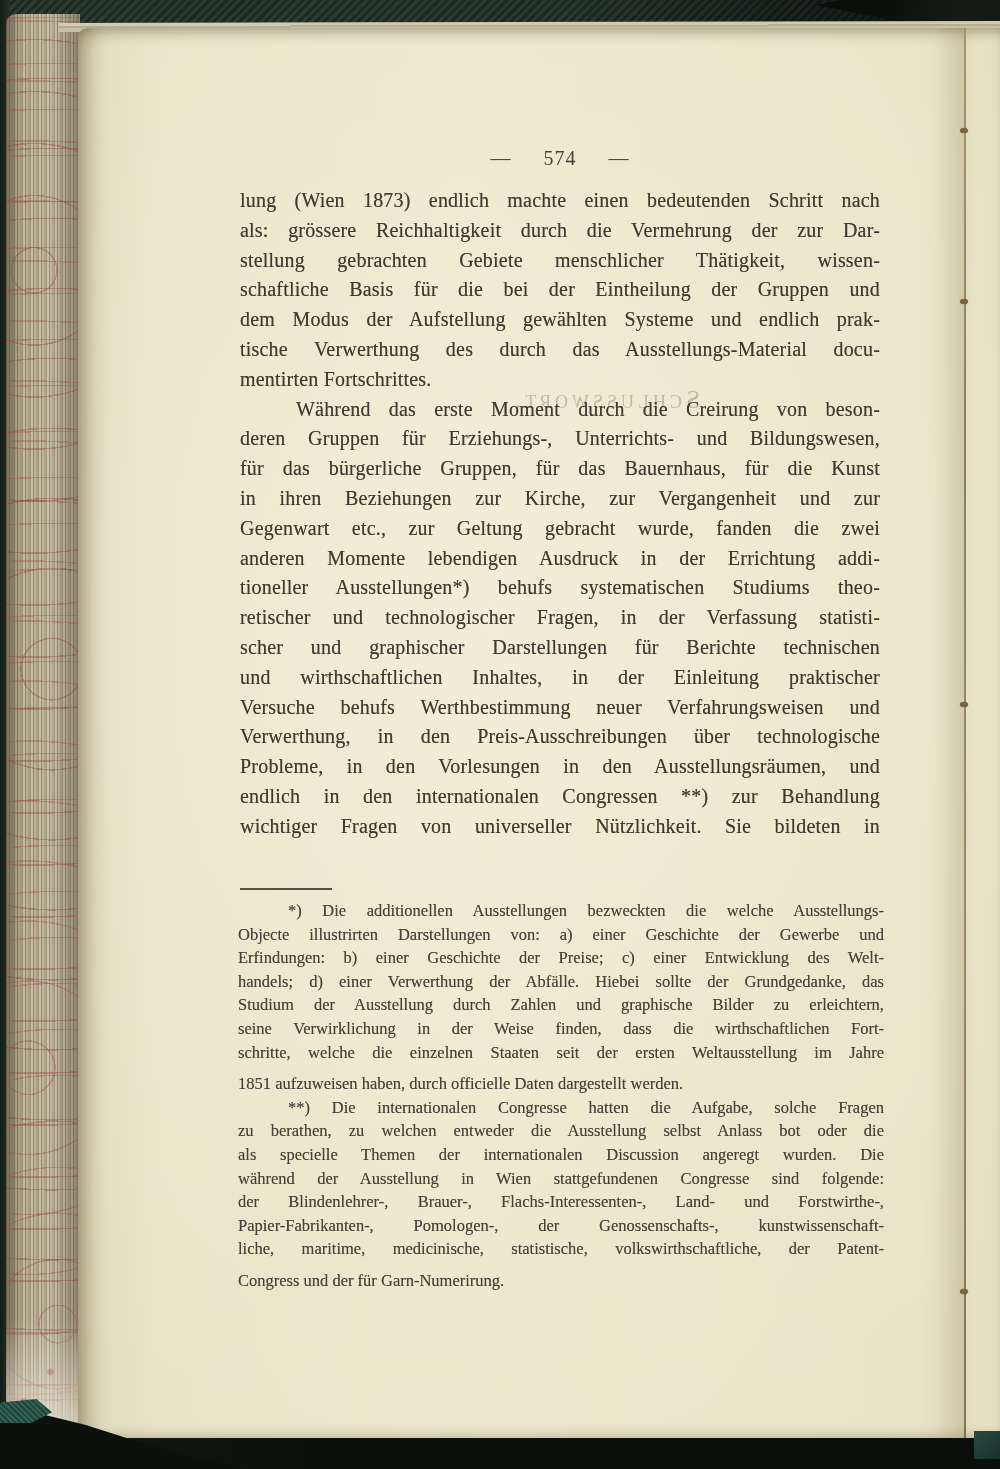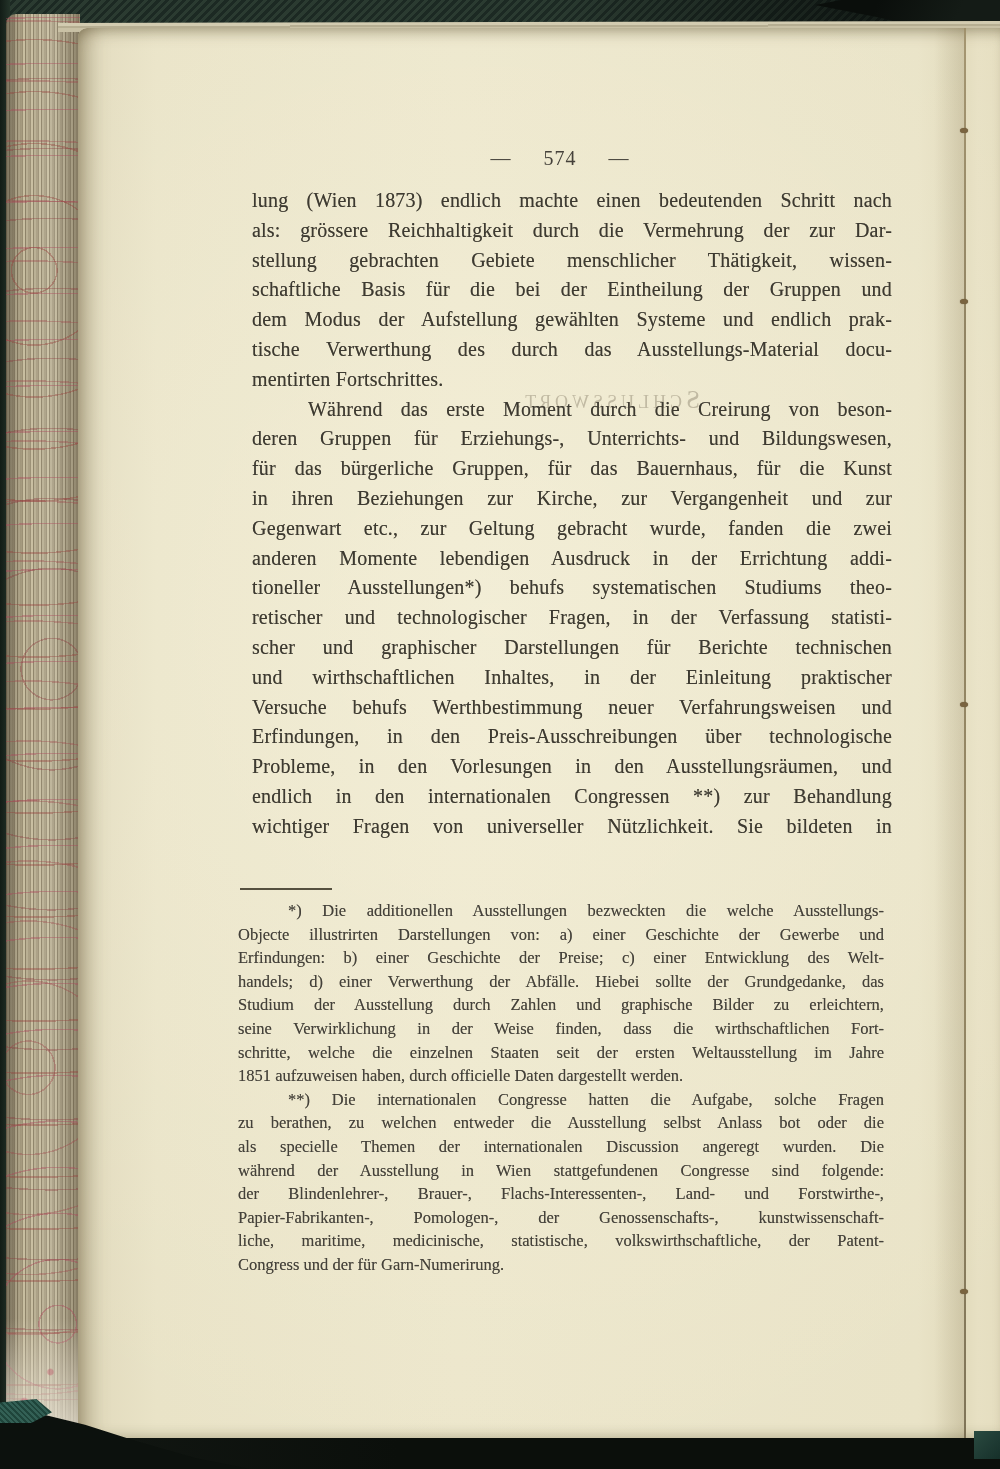--- a/index.html
+++ b/index.html
@@ -137,21 +137,21 @@
     position:absolute;left:240px;top:888px;width:92px;height:1.6px;
     background:#55503f;
   }
   .footnotes{
     position:absolute;left:238px;top:899px;width:646px;
     font-size:16.5px;line-height:23.6px;
     color:#44413a;
     text-shadow:0 0 .4px rgba(62,57,46,.5);
   }
   .footnotes .indent{text-indent:50px;}
-  .footnotes .open{text-align-last:left;}
+  .footnotes .open{text-align-last:left;margin-top:8px;}
 </style>
 </head>
 <body>
 
 <div class="book">
 
   <div class="cover-top"></div>
   <div class="cover-top-right-wedge"></div>
   <div class="cover-left"></div>
 
@@ -161,21 +161,21 @@
   <div class="page">
 
     <div class="ghost">Schlusswort.</div>
 
     <div class="pageno" style="left:162px;top:119px;">
       <span>—</span>
       <span>574</span>
       <span>—</span>
     </div>
 
-    <div class="body-text" style="left:174px;top:158px;">
+    <div class="body-text" style="left:162px;top:158px;">
       <div>
         <div class="line">lung (Wien 1873) endlich machte einen bedeutenden Schritt nach</div>
         <div>
             <div class="line">als: grössere Reichhaltigkeit durch die Vermehrung der zur Dar-</div>
             <div class="line">stellung gebrachten Gebiete menschlicher Thätigkeit, wissen-</div>
             <div class="line">schaftliche Basis für die bei der Eintheilung der Gruppen und</div>
             <div class="line">dem Modus der Aufstellung gewählten Systeme und endlich prak-</div>
             <div class="line">tische Verwerthung des durch das Ausstellungs-Material docu-</div>
           </div>
         <div class="line open">mentirten Fortschrittes.</div>
@@ -186,21 +186,21 @@
             <div class="line">deren Gruppen für Erziehungs-, Unterrichts- und Bildungswesen,</div>
             <div class="line">für das bürgerliche Gruppen, für das Bauernhaus, für die Kunst</div>
             <div class="line">in ihren Beziehungen zur Kirche, zur Vergangenheit und zur</div>
             <div class="line">Gegenwart etc., zur Geltung gebracht wurde, fanden die zwei</div>
             <div class="line">anderen Momente lebendigen Ausdruck in der Errichtung addi-</div>
             <div class="line">tioneller Ausstellungen*) behufs systematischen Studiums theo-</div>
             <div class="line">retischer und technologischer Fragen, in der Verfassung statisti-</div>
             <div class="line">scher und graphischer Darstellungen für Berichte technischen</div>
             <div class="line">und wirthschaftlichen Inhaltes, in der Einleitung praktischer</div>
             <div class="line">Versuche behufs Werthbestimmung neuer Verfahrungsweisen und</div>
-            <div class="line">Erfindungen, in den Preis-Ausschreibungen über technologische</div>
+            <div class="line">Verwerthung, in den Preis-Ausschreibungen über technologische</div>
             <div class="line">Probleme, in den Vorlesungen in den Ausstellungsräumen, und</div>
             <div class="line">endlich in den internationalen Congressen **) zur Behandlung</div>
             <div class="line">wichtiger Fragen von universeller Nützlichkeit.  Sie bildeten in</div>
           </div>
       </div>
     </div>
 
     <div class="fn-rule" style="left:162px;top:860px;"></div>
 
     <div class="footnotes" style="left:160px;top:871px;">

